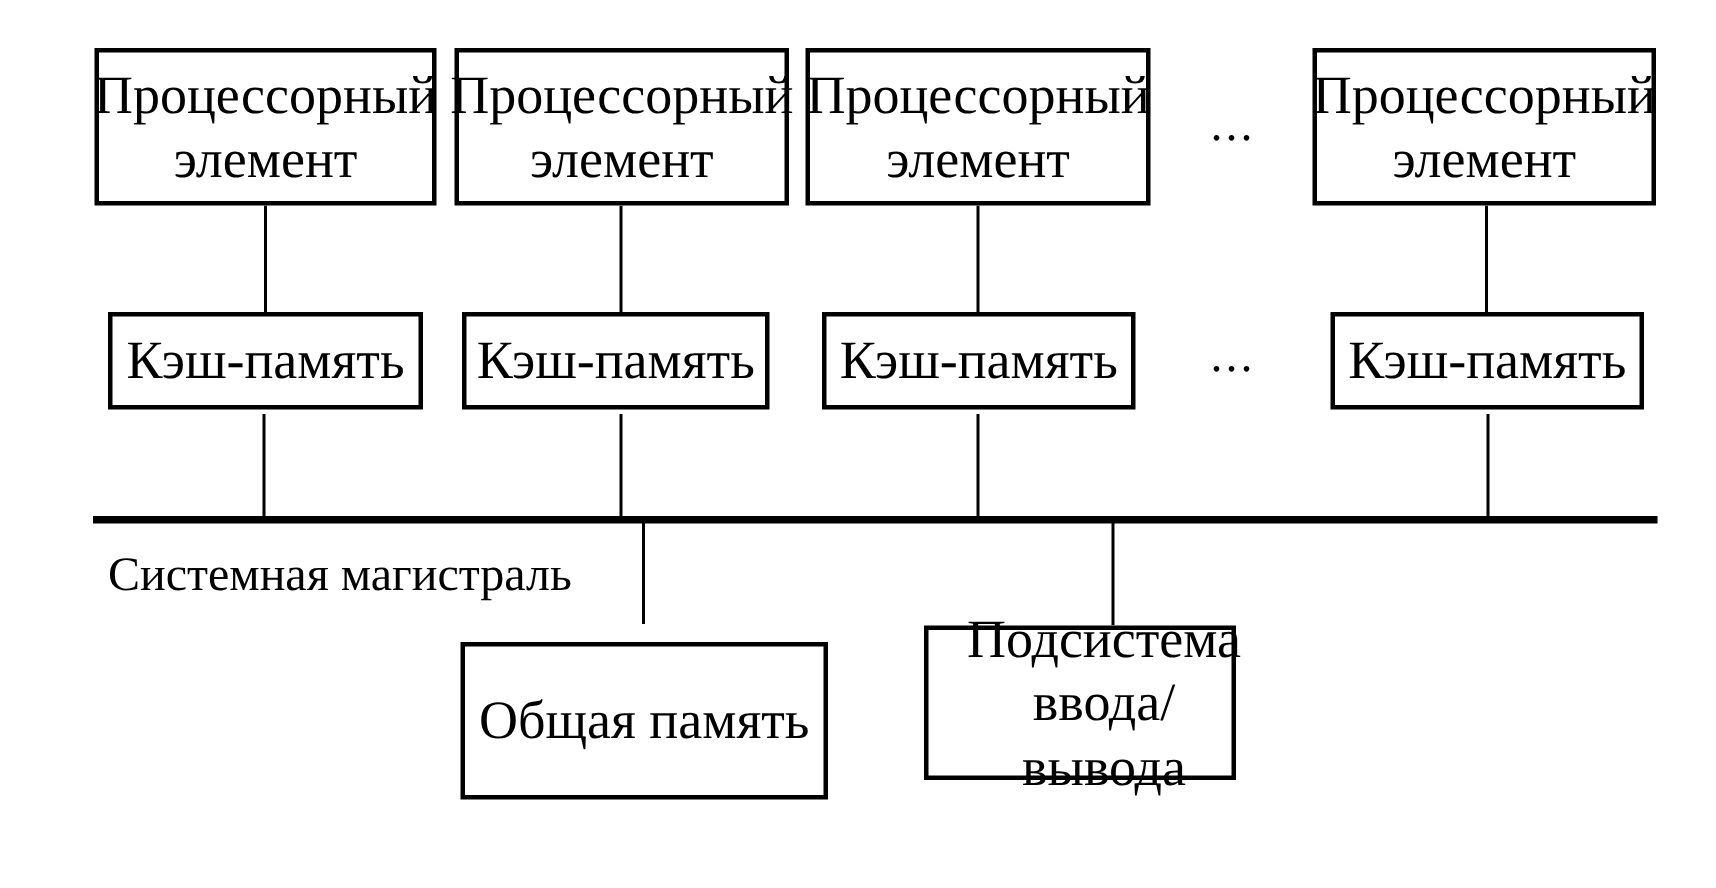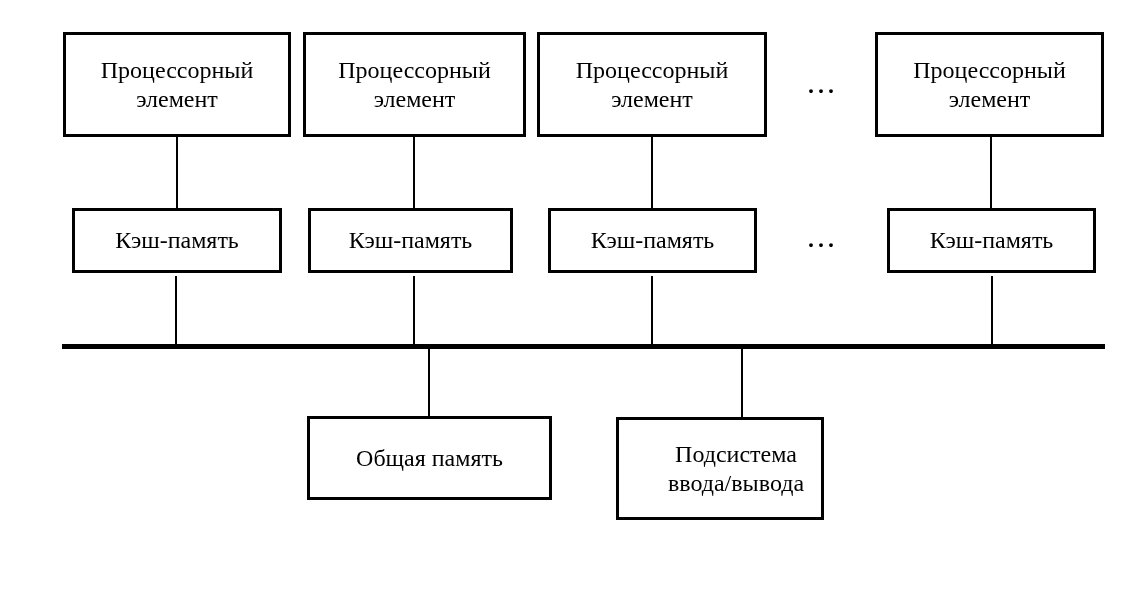--- a/index.html
+++ b/index.html
@@ -18,38 +18,38 @@
   }
   .box {
     position: absolute;
     box-sizing: border-box;
     border: 3px solid #000000;
     background: #ffffff;
     display: flex;
     align-items: center;
     justify-content: center;
     text-align: center;
-    font-size: 24px;
+    font-size: 36px;
     line-height: 1.18;
     z-index: 2;
   }
   
   .pe { top: 32px; height: 105px; }
   .pe1 { left: 63px;  width: 228px; }
   .pe2 { left: 303px; width: 223px; }
   .pe3 { left: 537px; width: 230px; }
   .pe4 { left: 875px; width: 229px; }
   
   .cache { top: 208px; height: 65px; }
   .c1 { left: 72px;  width: 210px; }
   .c2 { left: 308px; width: 205px; }
   .c3 { left: 548px; width: 209px; }
   .c4 { left: 887px; width: 209px; }
   
-  .mem { left: 307px; top: 416px; width: 245px; height: 84px; }
+  .mem { left: 307px; top: 428px; width: 245px; height: 105px; }
   .io  { left: 616px; top: 417px; width: 208px; height: 103px; padding-left: 32px; }
   
   .vline {
     position: absolute;
     width: 2px;
     background: #000000;
     z-index: 1;
   }
   .l-pe-c1 { left: 176px; top: 137px; height: 71px; }
   .l-pe-c2 { left: 413px; top: 137px; height: 71px; }
@@ -126,20 +126,21 @@
   <div class="vline l-pe-c2"></div>
   <div class="vline l-pe-c3"></div>
   <div class="vline l-pe-c4"></div>
 
   <div class="vline l-c1-bus"></div>
   <div class="vline l-c2-bus"></div>
   <div class="vline l-c3-bus"></div>
   <div class="vline l-c4-bus"></div>
 
   <div class="bus"></div>
+  <div class="bus-label">Системная магистраль</div>
 
   <div class="vline l-bus-mem"></div>
   <div class="vline l-bus-io"></div>
 
   <div class="box mem">
     <span>Общая память</span>
   </div>
   <div class="box io">
     <span>Подсистема ввода/вывода</span>
   </div>

